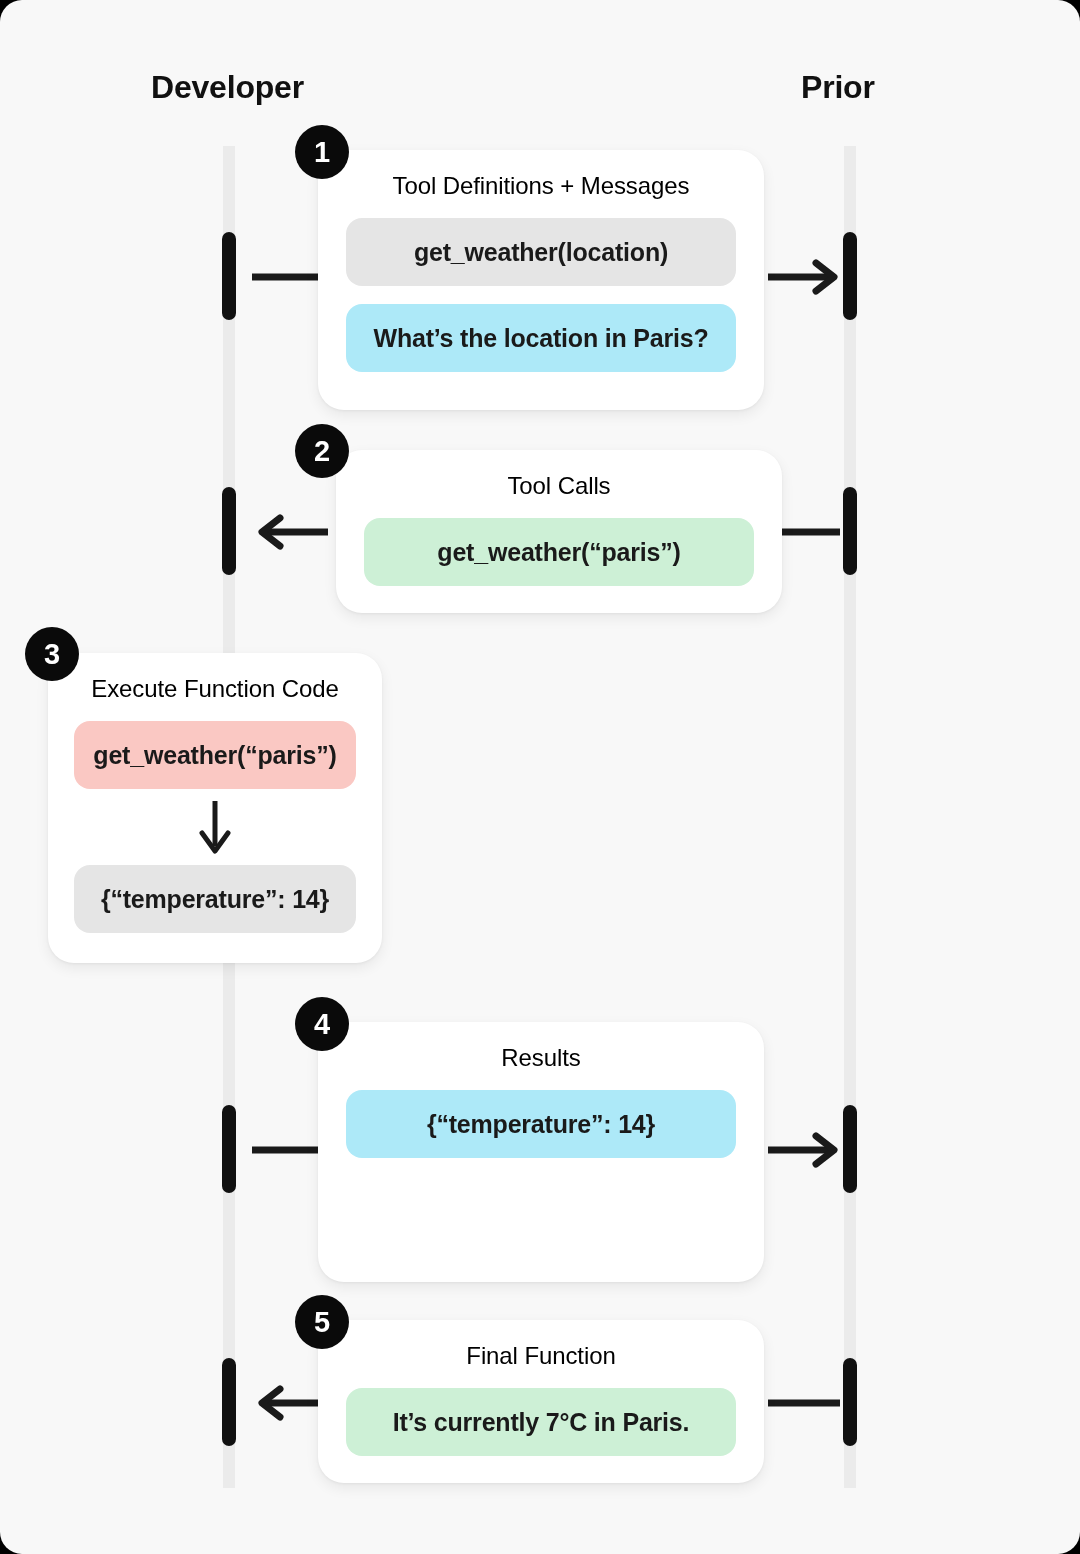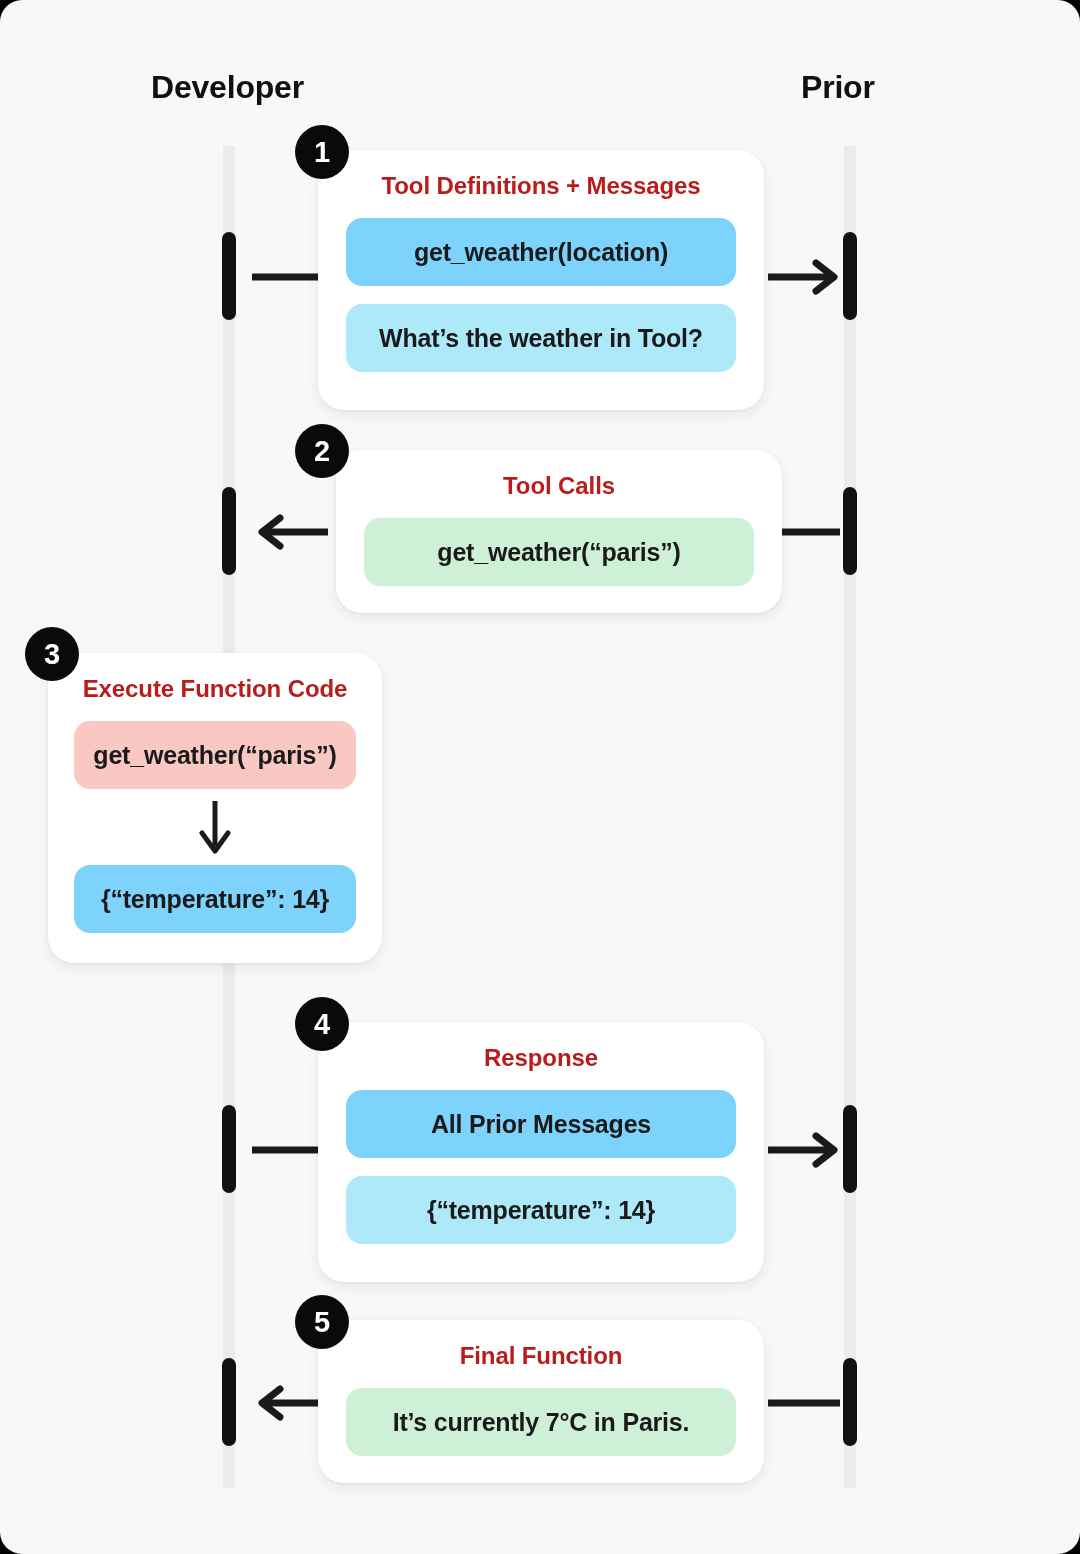--- a/index.html
+++ b/index.html
@@ -64,41 +64,41 @@
   .card {
     position: absolute;
     background: #ffffff;
     border-radius: 26px;
     box-shadow: 0 5px 14px rgba(0,0,0,0.07), 0 1px 3px rgba(0,0,0,0.05);
     box-sizing: border-box;
     padding: 22px 28px 26px 28px;
   }
   .card-title {
     font-size: 24px;
-    font-weight: 700;
-    color: #b91c1c;
+    font-weight: 400;
+    color: #000000;
     text-align: center;
     letter-spacing: -0.1px;
     margin-bottom: 18px;
     white-space: nowrap;
   }
   .pill {
     border-radius: 16px;
     text-align: center;
     font-size: 25px;
     font-weight: 700;
     color: #1a1a1a;
     letter-spacing: -0.2px;
     display: flex;
     align-items: center;
     justify-content: center;
     white-space: nowrap;
   }
   .pill + .pill { margin-top: 18px; }
-  .pill.grey  { background: #7dd3fc; }
+  .pill.grey  { background: #e5e5e5; }
   .pill.blue  { background: #ade9f8; }
   .pill.green { background: #cdf0d6; }
   .pill.red   { background: #fac8c3; }
 
   .pill-tall { height: 68px; }
 
   
   .down-arrow {
     display: flex;
     justify-content: center;
@@ -188,21 +188,21 @@
   </div>
   <div class="arrow" style="left:768px; top:1388px; width:72px;">
     <svg width="72" height="30" viewBox="0 0 72 30">
       <line x1="0" y1="15" x2="72" y2="15" stroke="#1a1a1a" stroke-width="7"></line>
     </svg>
   </div>
 
   <div class="card" style="left:318px; top:150px; width:446px; height:260px;">
     <div class="card-title">Tool Definitions + Messages</div>
     <div class="pill grey pill-tall">get_weather(location)</div>
-    <div class="pill blue pill-tall">What’s the weather in Tool?</div>
+    <div class="pill blue pill-tall">What’s the location in Paris?</div>
   </div>
   <div class="badge" style="left:295px; top:125px;">1</div>
 
   <div class="card" style="left:336px; top:450px; width:446px; height:163px;">
     <div class="card-title">Tool Calls</div>
     <div class="pill green pill-tall">get_weather(“paris”)</div>
   </div>
   <div class="badge" style="left:295px; top:424px;">2</div>
 
   <div class="card" style="left:48px; top:653px; width:334px; height:310px; padding:22px 26px 26px 26px;">
@@ -212,22 +212,21 @@
       <svg width="34" height="56" viewBox="0 0 34 56">
         <line x1="17" y1="2" x2="17" y2="47" stroke="#1a1a1a" stroke-width="5"></line>
         <polyline points="4,34 17,52 30,34" fill="none" stroke="#1a1a1a" stroke-width="5" stroke-linecap="round" stroke-linejoin="round"></polyline>
       </svg>
     </div>
     <div class="pill grey pill-tall" style="margin-top:0;">{“temperature”: 14}</div>
   </div>
   <div class="badge" style="left:25px; top:627px;">3</div>
 
   <div class="card" style="left:318px; top:1022px; width:446px; height:260px;">
-    <div class="card-title">Response</div>
-    <div class="pill grey pill-tall">All Prior Messages</div>
+    <div class="card-title">Results</div>
     <div class="pill blue pill-tall">{“temperature”: 14}</div>
   </div>
   <div class="badge" style="left:295px; top:997px;">4</div>
 
   <div class="card" style="left:318px; top:1320px; width:446px; height:163px;">
     <div class="card-title">Final Function</div>
     <div class="pill green pill-tall">It’s currently 7°C in Paris.</div>
   </div>
   <div class="badge" style="left:295px; top:1295px;">5</div>
 

